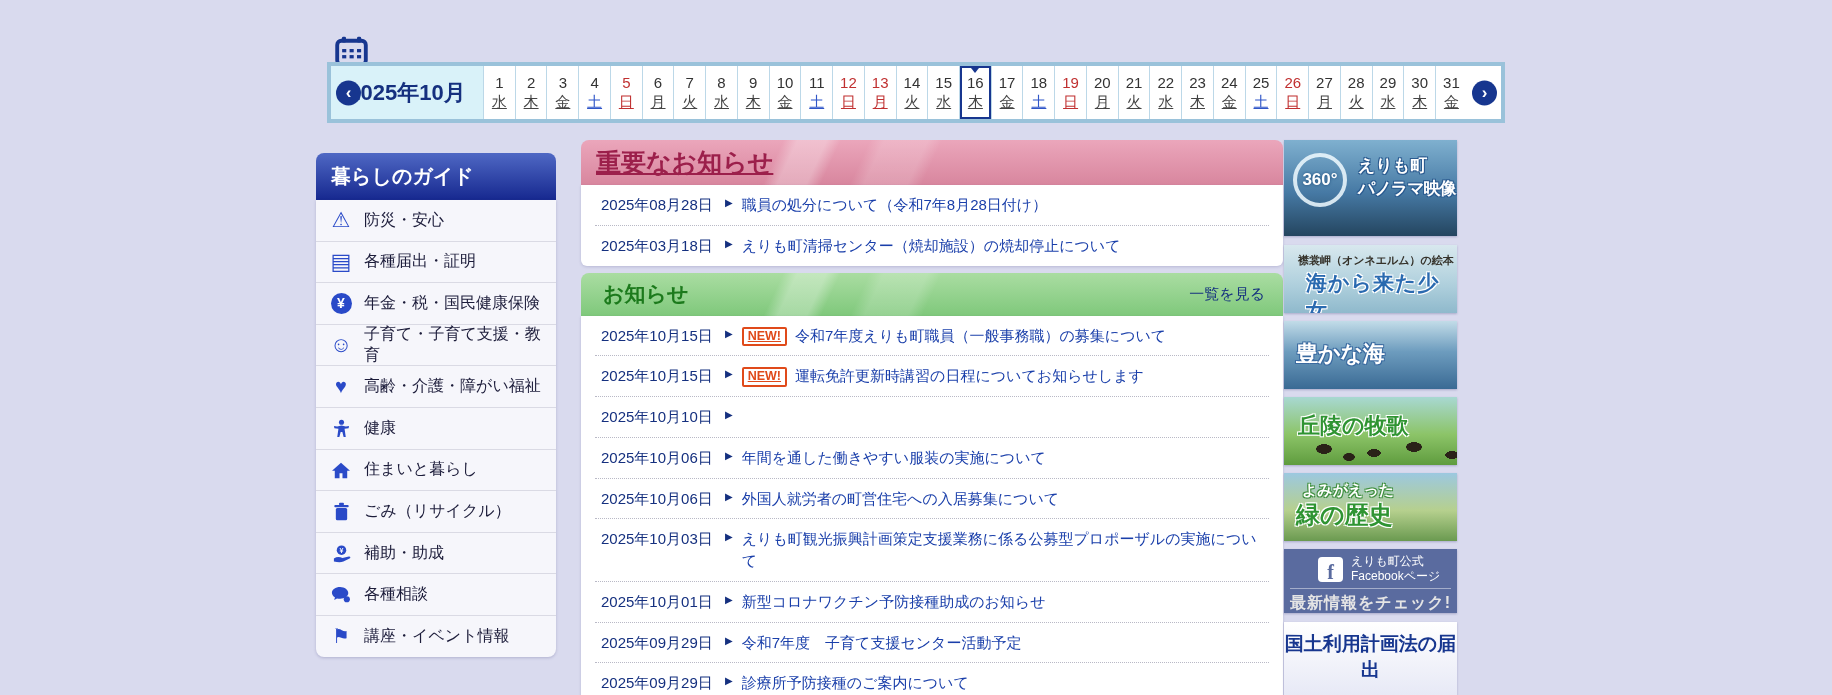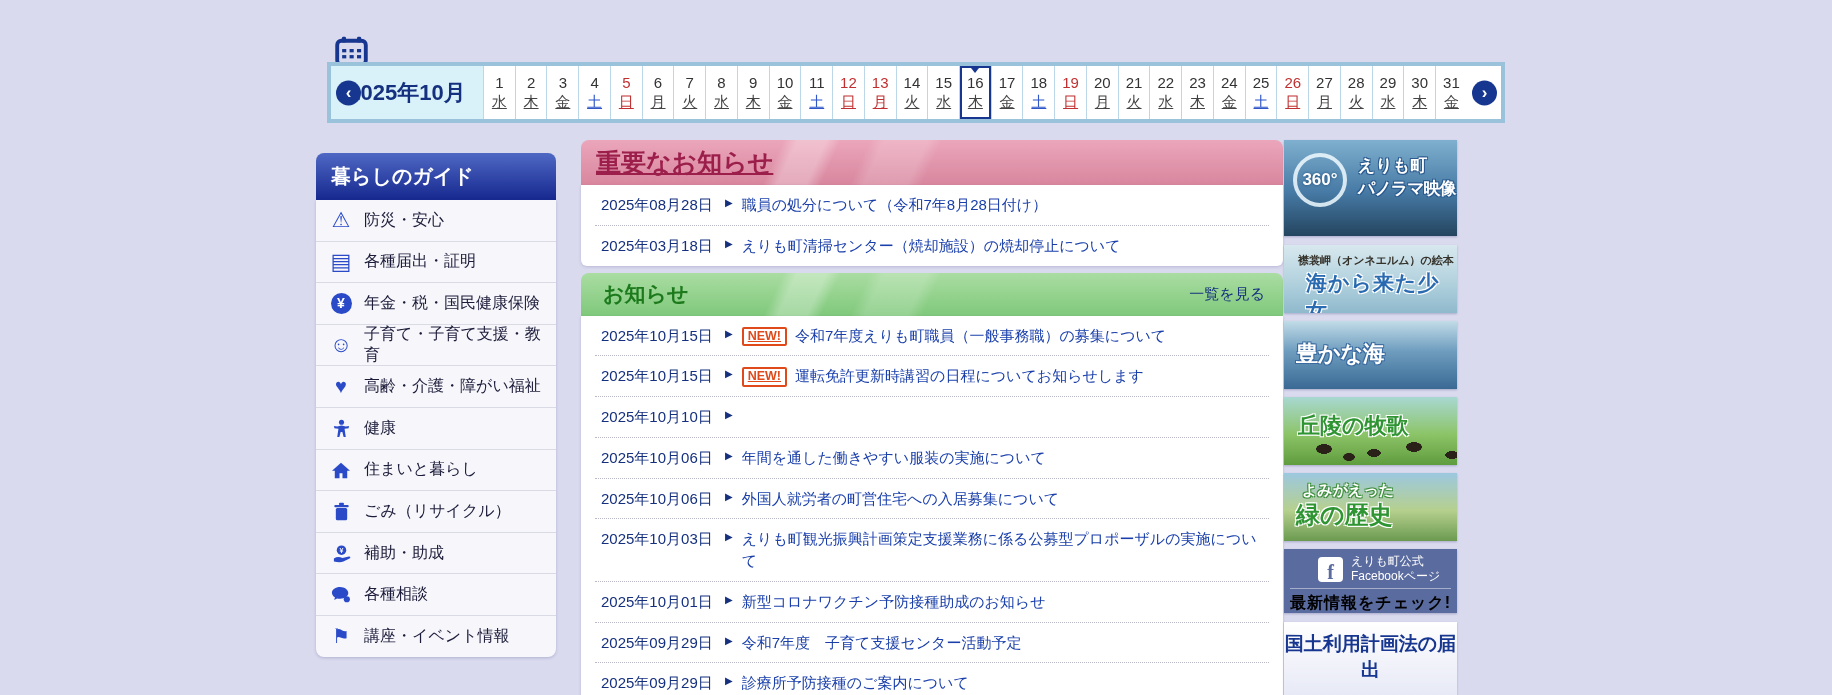--- a/index.html
+++ b/index.html
@@ -95,21 +95,21 @@
   .b5a{position:absolute;left:18px;top:8px;color:#fff;font-size:15px;font-weight:bold;
     text-shadow:-1px -1px 0 #3f8f3f,1px -1px 0 #3f8f3f,-1px 1px 0 #3f8f3f,1px 1px 0 #3f8f3f;}
   .b5b{position:absolute;left:12px;top:26px;color:#2f9432;font-size:24px;font-weight:bold;
     text-shadow:-1px -1px 0 #fff,1px -1px 0 #fff,-1px 1px 0 #fff,1px 1px 0 #fff;}
   .b6{top:549px;height:64px;background:#5a6b9f;}
   .fbrow{display:flex;align-items:center;gap:8px;padding:5px 0 4px 34px;}
   .fbicon{width:25px;height:25px;border-radius:4px;background:#fff;color:#5a6b9f;font-weight:bold;
     font-size:20px;display:flex;align-items:flex-end;justify-content:center;line-height:1;font-family:"Liberation Serif","DejaVu Serif",serif;}
   .fbtext{color:#fff;font-size:12px;line-height:1.25;}
   .fbdiv{height:1px;background:rgba(255,255,255,.45);margin:0 6px;}
-  .fbcheck{color:#000000;text-align:center;font-size:16px;font-weight:bold;padding-top:4px;letter-spacing:1px;}
+  .fbcheck{color:#e5e5e5;text-align:center;font-size:16px;font-weight:bold;padding-top:4px;letter-spacing:1px;}
   .b7{top:622px;height:73px;background:linear-gradient(#ffffff,#e7e9f6);}
   .b7m{color:#17368f;font-size:19px;font-weight:bold;text-align:center;padding-top:9px;}
 </style>
 </head>
 <body>
 
 <div class="page">
 
   <div class="cal-title">
     <span>

